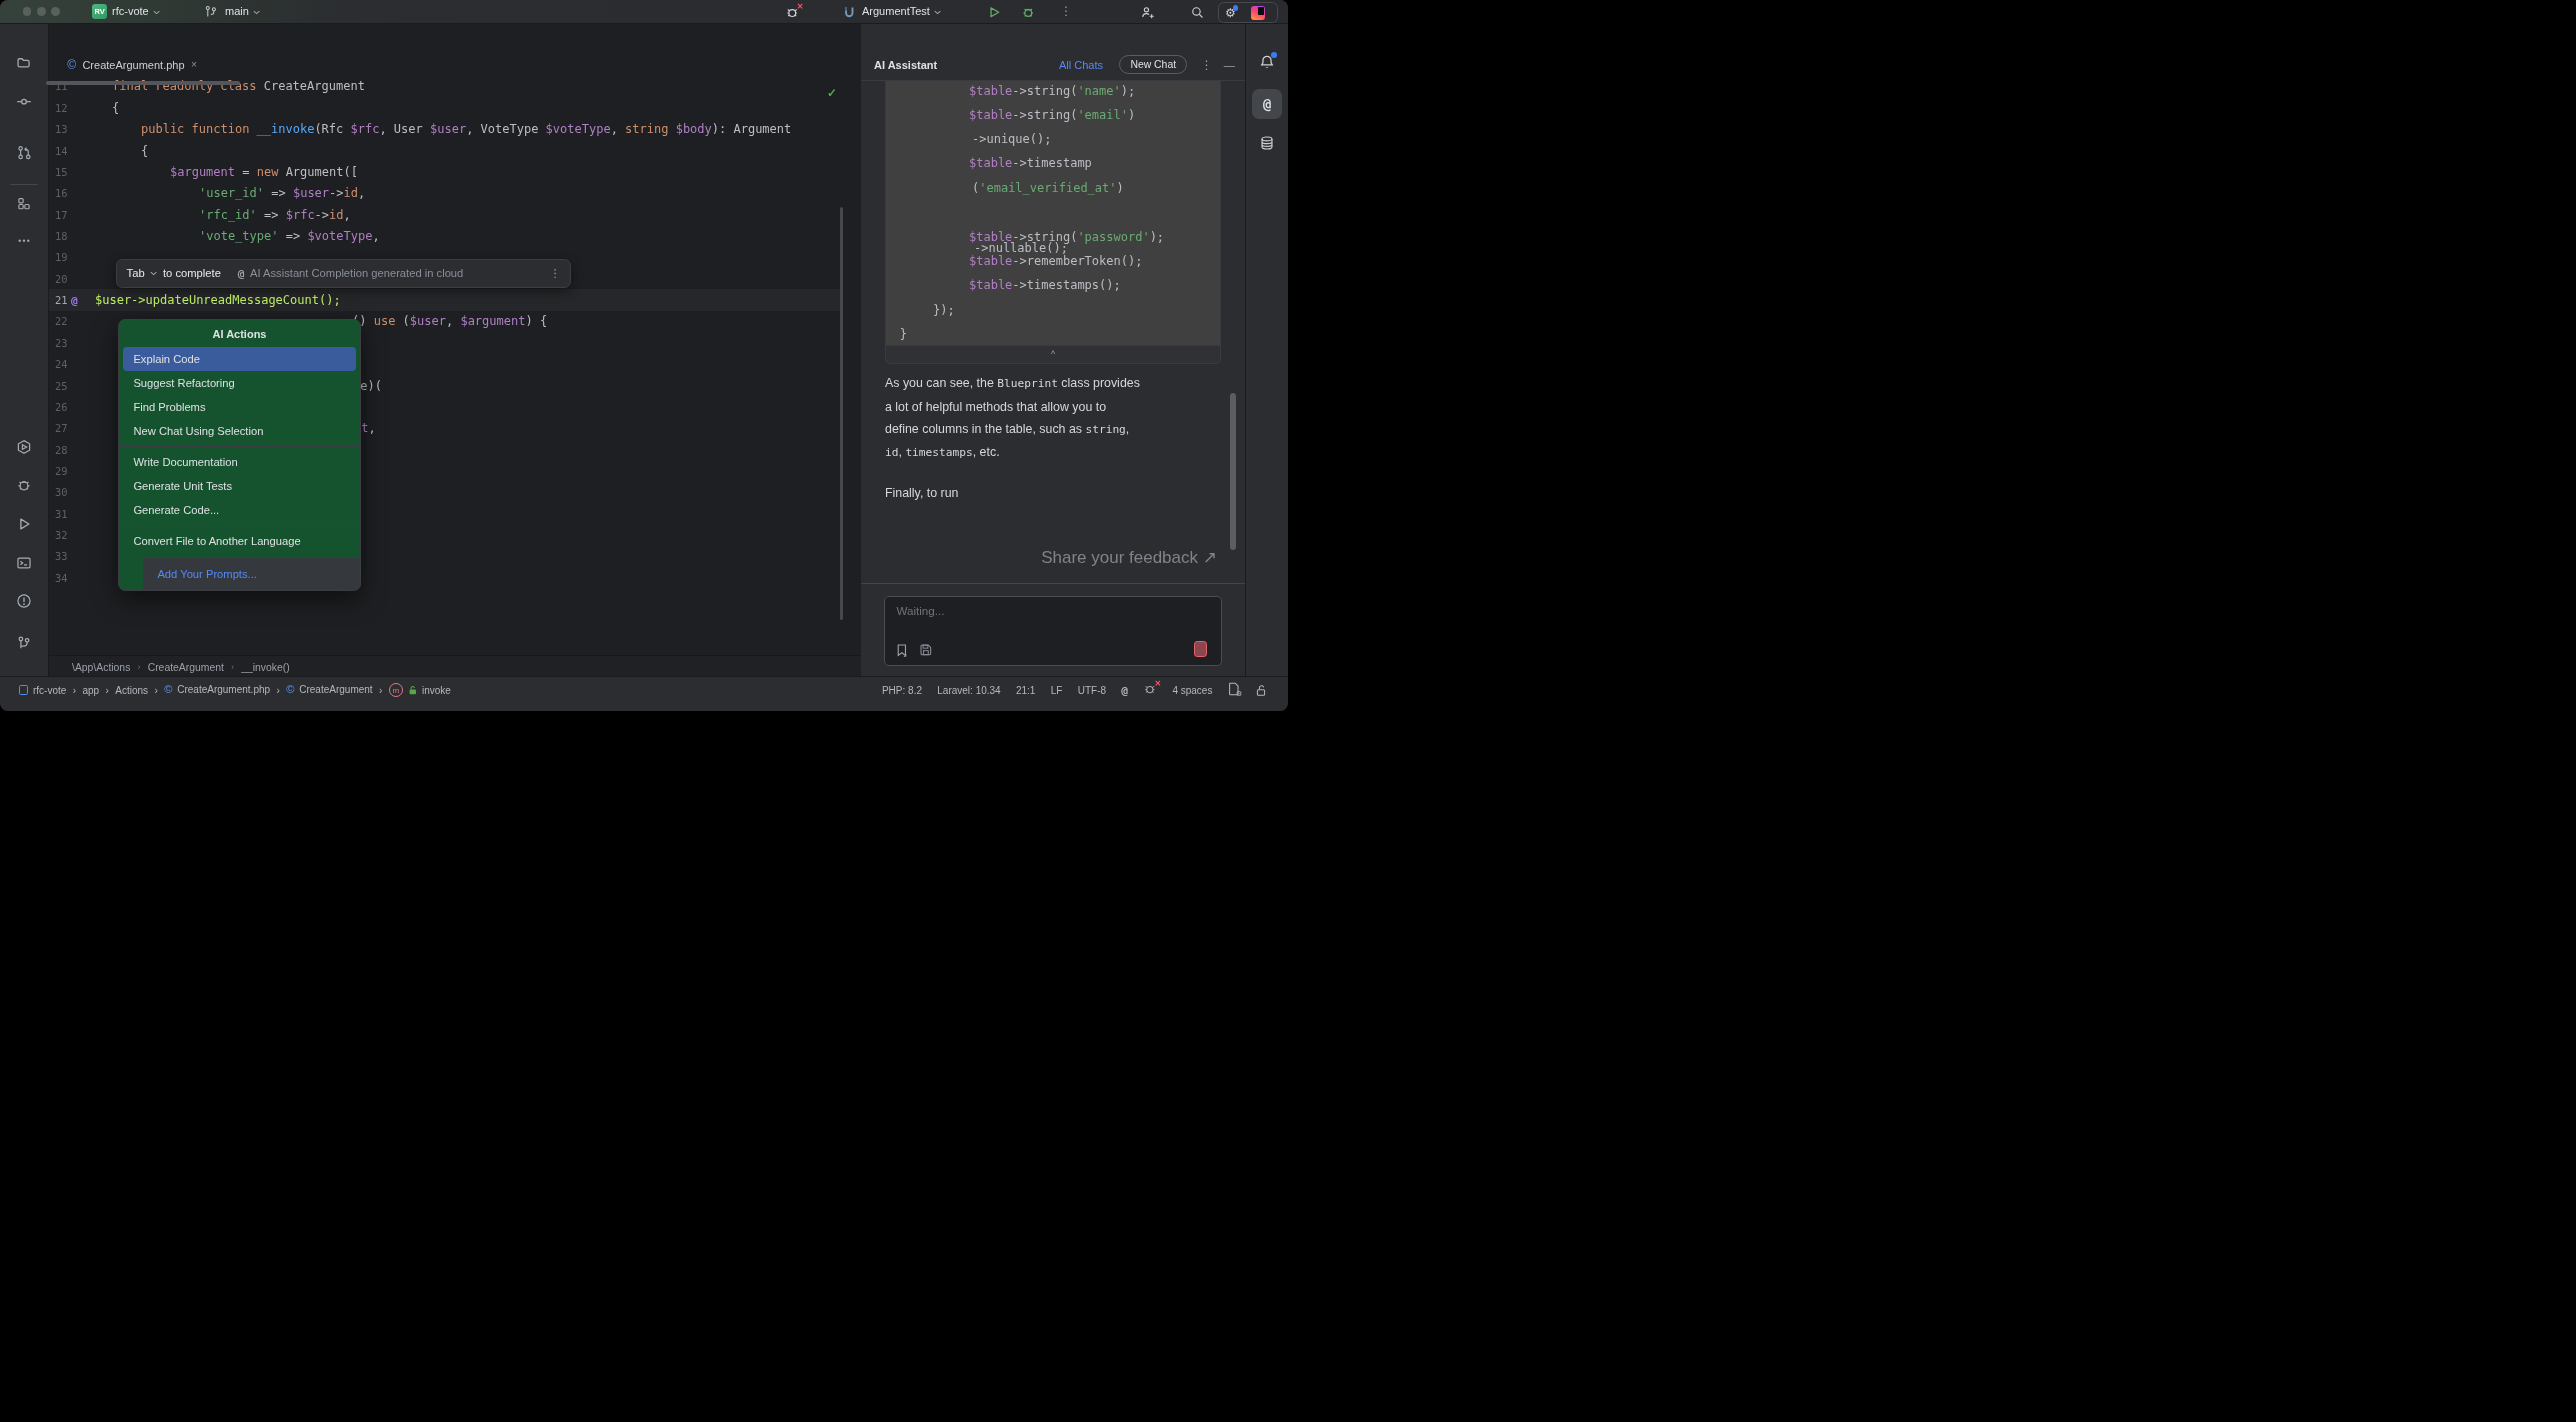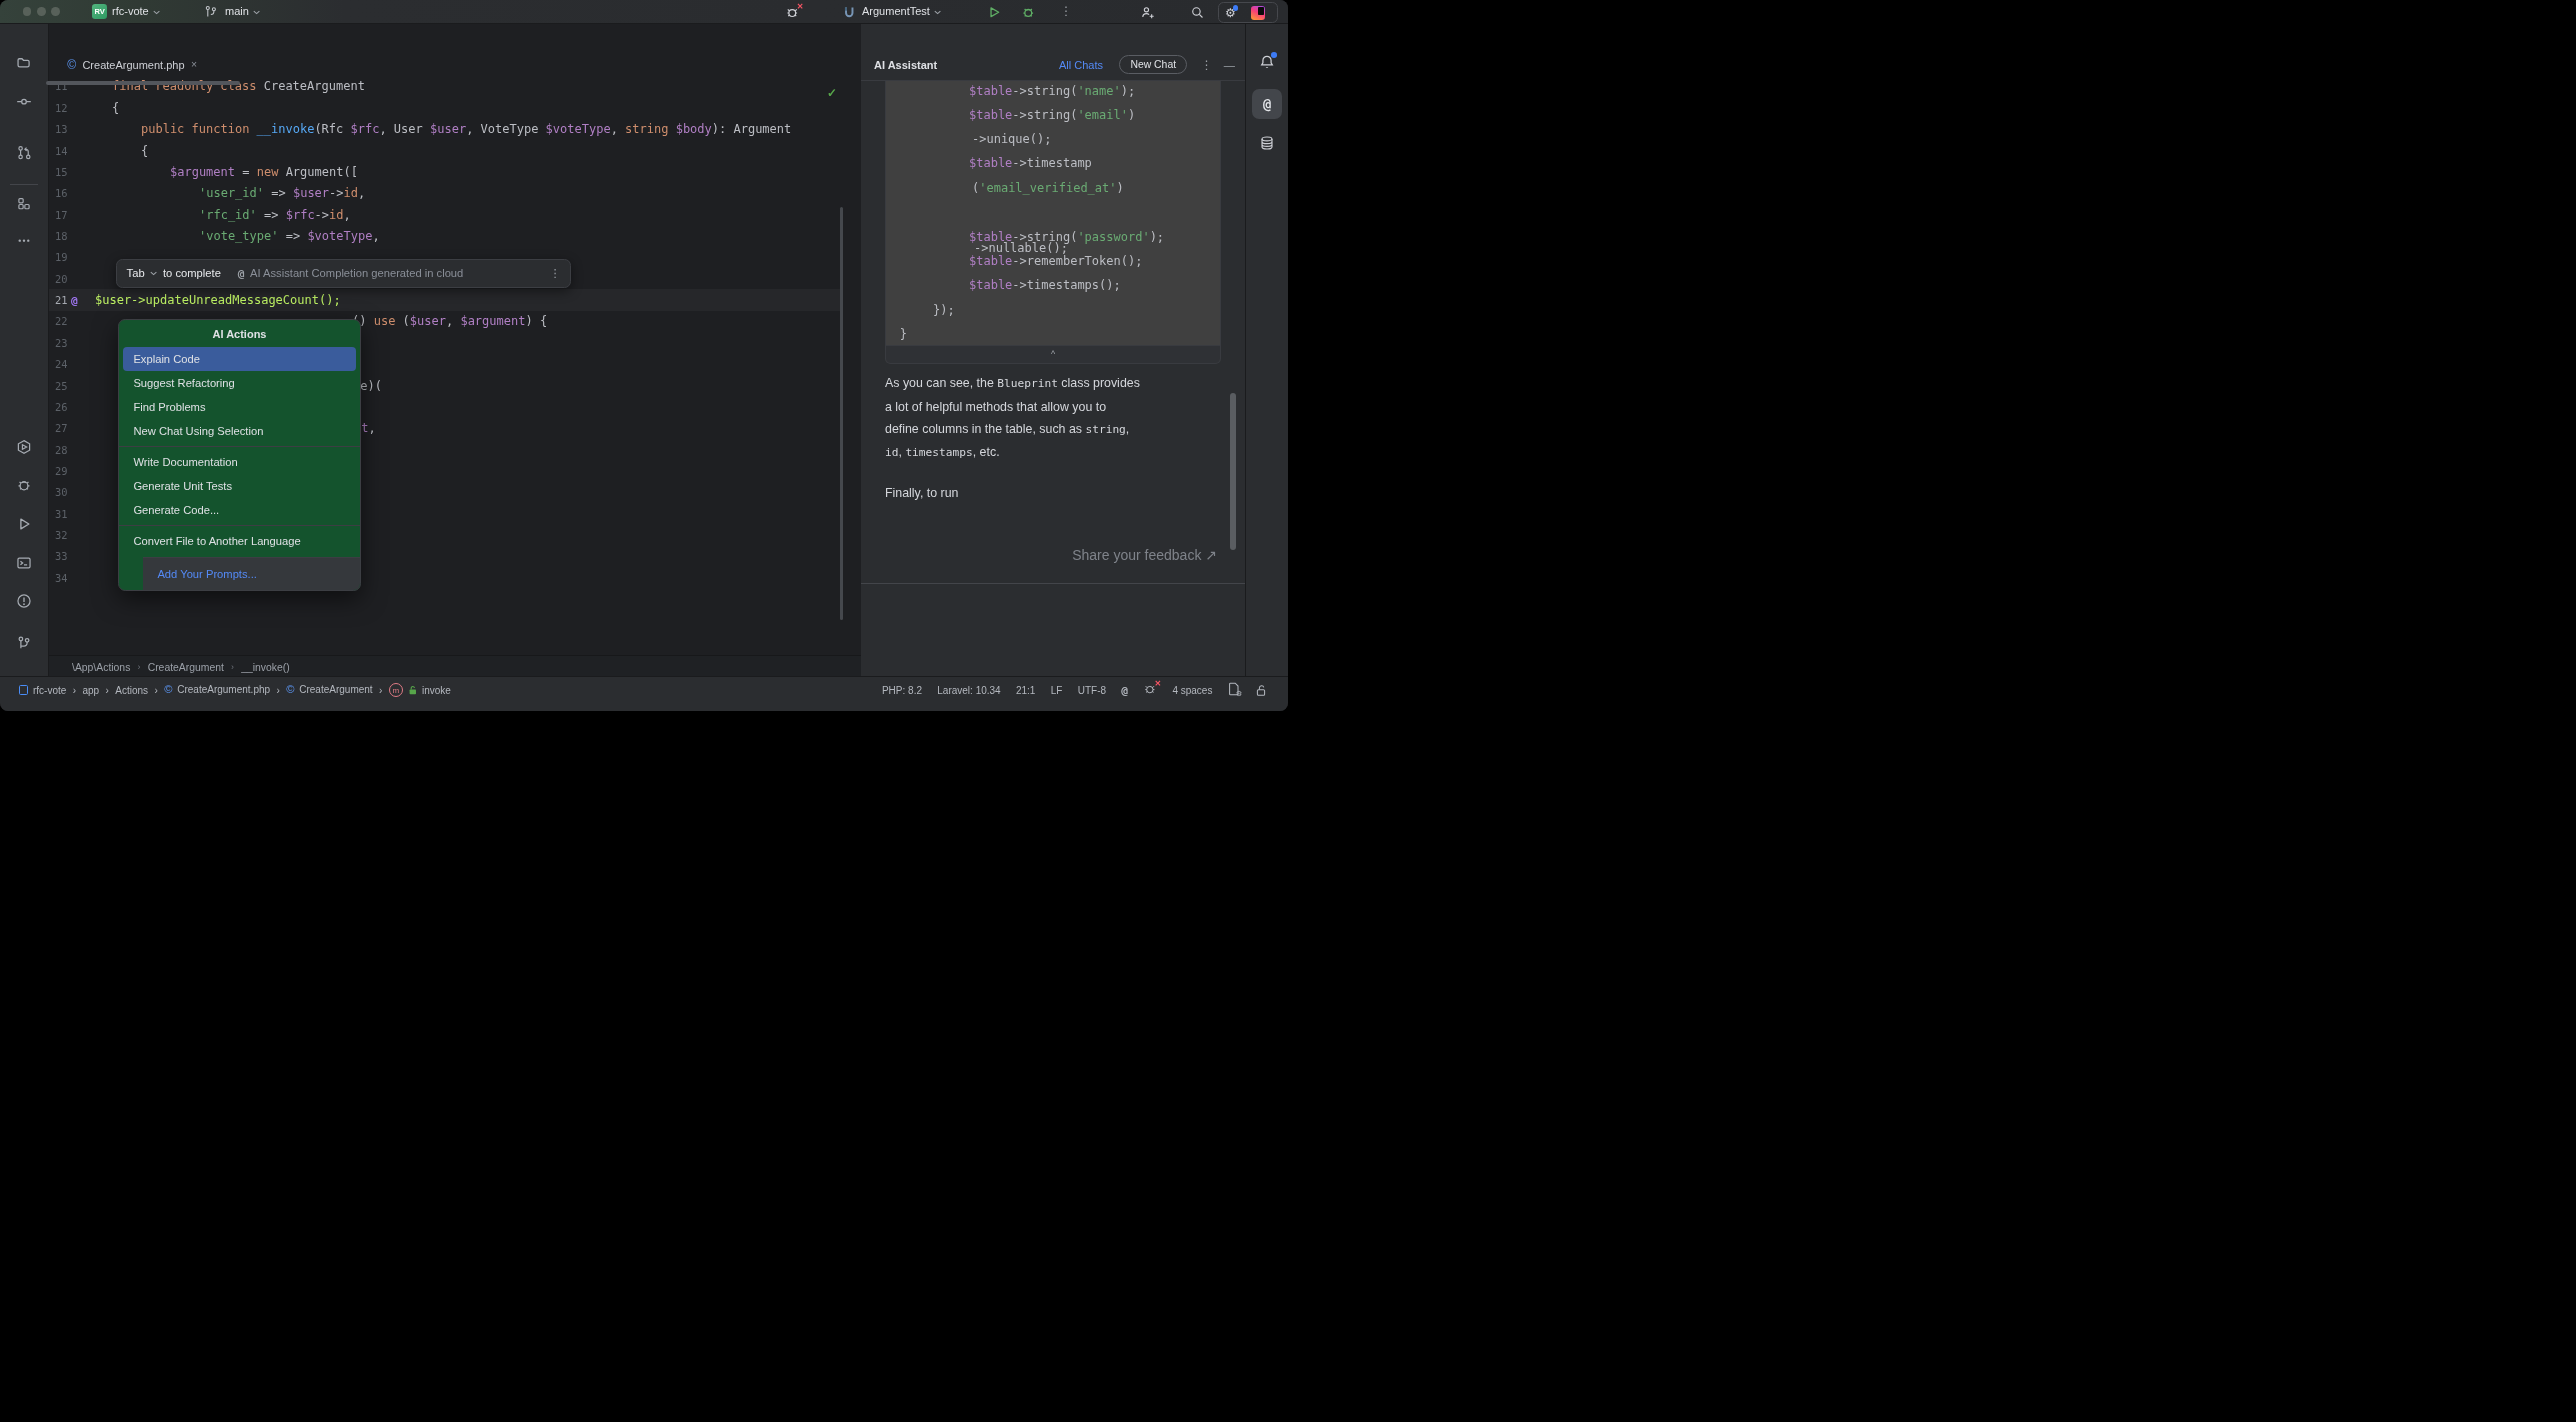--- a/index.html
+++ b/index.html
@@ -83,21 +83,21 @@
   #panel-kebab{margin-left:13px;color:#9da2a8;font-size:12px;cursor:pointer;}
   #panel-min{margin-left:11.2px;color:#9da2a8;font-size:11.2px;cursor:pointer;}
   #panel-content{position:absolute;left:861px;top:80px;width:385px;bottom:34px;background:#2b2d30;z-index:1;overflow:hidden;}
   #chat-codeblock{position:absolute;left:24px;top:0px;width:334px;height:283px;background:#404040;
     border:0.8px solid #393b40;border-top:none;border-radius:0 0 5.6px 5.6px;overflow:hidden;}
   .pcode-line{position:absolute;height:24px;line-height:24px;font-family:"DejaVu Sans Mono",monospace;font-size:12px;white-space:pre;}
   #cb-footer{position:absolute;left:0;right:0;bottom:0;height:17px;background:#2f3135;border-top:0.8px solid #393b40;
     text-align:center;color:#9da2a8;font-size:8.8px;line-height:16px;cursor:pointer;}
   .chat-line{position:absolute;left:24px;height:23px;line-height:23px;font-size:12.4px;color:#d5d7dc;white-space:pre;}
   .chat-line .mono{font-family:"DejaVu Sans Mono",monospace;font-size:11.2px;}
-  #feedback{position:absolute;right:29px;top:467px;font-size:14px;color:#7f838a;cursor:pointer;text-align:right;}
+  #feedback{position:absolute;right:29px;top:467px;font-size:17px;color:#7f838a;cursor:pointer;text-align:right;}
   #vscroll-panel{position:absolute;left:369px;top:313px;width:5.6px;height:157px;border-radius:3.2px;background:#5a5d61;}
   #input-divider{position:absolute;left:0;right:0;top:503px;height:0.8px;background:#43454a;}
   #chat-input{position:absolute;left:22.5px;top:516px;width:336px;height:68px;border:0.8px solid #4a4d52;border-radius:4.8px;
     background:#1e1f22;cursor:text;}
   #input-placeholder{position:absolute;left:12px;top:7.2px;font-size:11.6px;color:#6f747c;}
   #input-icons{position:absolute;left:10.4px;bottom:7.2px;display:flex;gap:10.4px;}
   #stop-btn{position:absolute;right:13.7px;bottom:8px;width:10.4px;height:14.5px;border:1.6px solid #e5636b;
     border-radius:3.2px;background:#8c464d;cursor:pointer;}
   
   #statusbar{position:absolute;left:0;right:0;bottom:0;height:34px;background:#2b2d30;border-top:0.8px solid #1a1b1d;
@@ -370,20 +370,39 @@
     <div id="chat-text-layer">
         <div class="chat-line" style="top: 292px;"><span class="">As you can see, the </span><span class="mono">Blueprint</span><span class=""> class provides</span></div>
         <div class="chat-line" style="top: 316px;"><span class="">a lot of helpful methods that allow you to</span></div>
         <div class="chat-line" style="top: 338px;"><span class="">define columns in the table, such as </span><span class="mono">string</span><span class="">,</span></div>
         <div class="chat-line" style="top: 361px;"><span class="mono">id</span><span class="">, </span><span class="mono">timestamps</span><span class="">, etc.</span></div>
         <div class="chat-line" style="top: 402px;"><span class="">Finally, to run</span></div>
       </div>
     <div id="feedback">Share your feedback ↗</div>
     <div id="vscroll-panel"></div>
     <div id="input-divider"></div>
+    <div id="chat-input">
+      <div id="input-placeholder">Waiting...</div>
+      <div id="input-icons">
+        <span>
+            <svg class="icon" width="13.7" height="15.3" viewBox="0 0 17 19">
+              <path d="M4 2.5h9v13l-4.5-3.4L4 15.5z" fill="none" stroke="#9da2a8" stroke-width="1.4"></path>
+              <path d="M11 16.5l2.5 0 0-2.5" fill="none" stroke="#9da2a8" stroke-width="1.2"></path>
+            </svg>
+          </span>
+        <span>
+            <svg class="icon" width="13.7" height="13.7" viewBox="0 0 17 17">
+              <path d="M2.5 4a1.5 1.5 0 0 1 1.5-1.5h7.5l3 3V13a1.5 1.5 0 0 1-1.5 1.5H4A1.5 1.5 0 0 1 2.5 13z" fill="none" stroke="#8a8f98" stroke-width="1.3"></path>
+              <rect x="5" y="2.8" width="6" height="3.6" fill="none" stroke="#8a8f98" stroke-width="1.2"></rect>
+              <rect x="5.5" y="9.5" width="6" height="5" fill="none" stroke="#8a8f98" stroke-width="1.2"></rect>
+            </svg>
+          </span>
+      </div>
+      <div id="stop-btn"></div>
+    </div>
   </div>
 
   <div id="statusbar">
     <div id="status-left">
         <span class="crumb">
           <span class="proj-square"></span>
           <span>rfc-vote</span>
         </span>
         <span class="sep">›</span>
         <span class="crumb">

